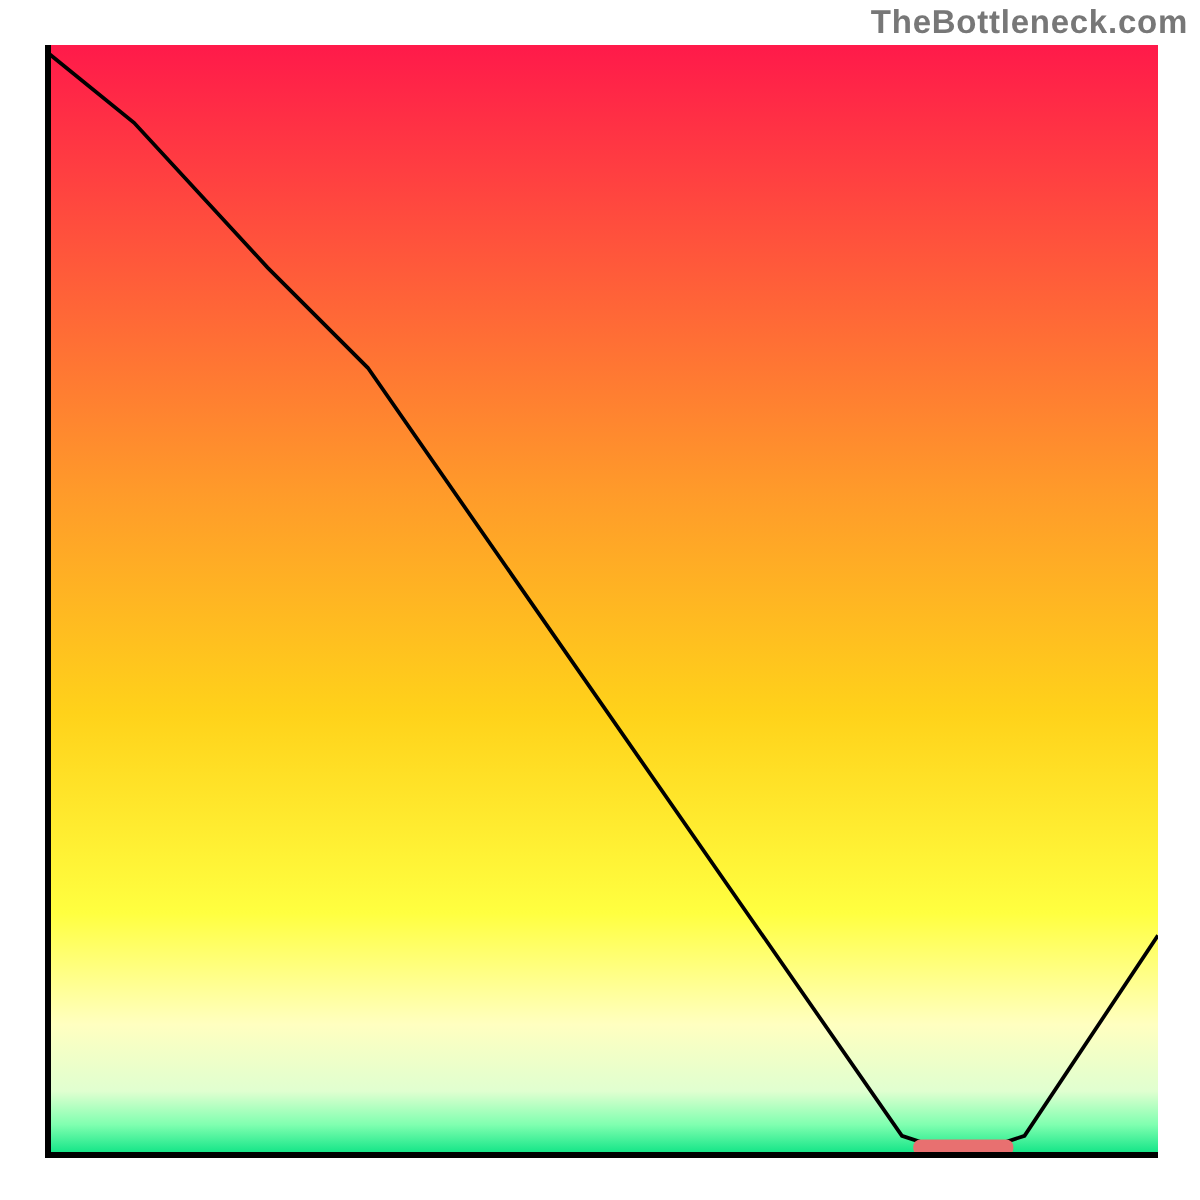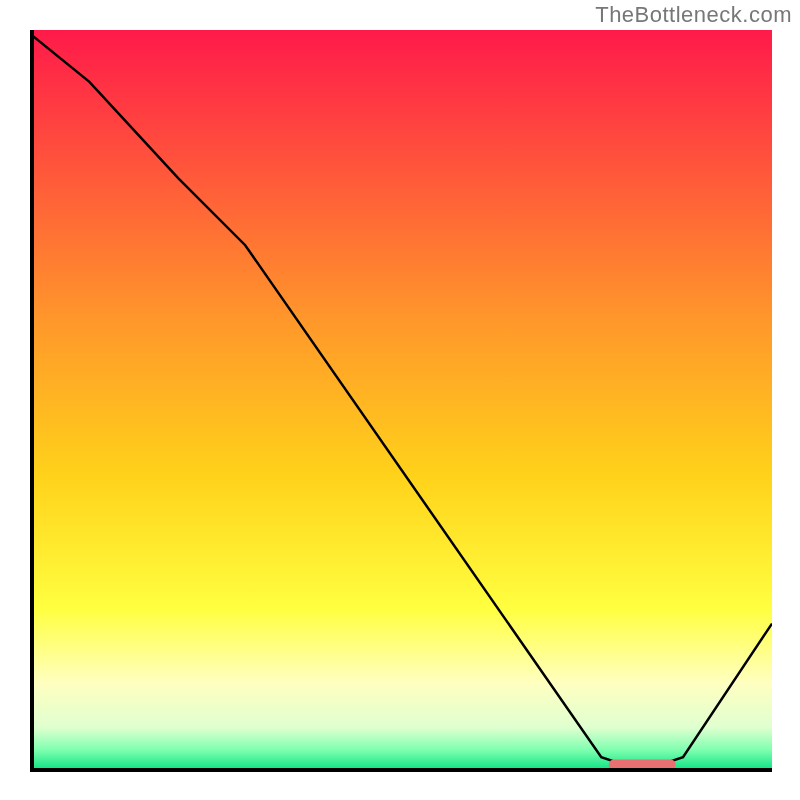--- a/index.html
+++ b/index.html
@@ -13,21 +13,21 @@
   .container {
     position: relative;
     width: 800px;
     height: 800px;
   }
   .watermark {
     position: absolute;
     top: 2px;
     right: 8px;
     font-size: 22px;
-    font-weight: normal;
+    font-weight: bold;
     color: #777777;
     letter-spacing: 0.5px;
   }
   .plot {
     position: absolute;
     left: 30px;
     top: 30px;
     width: 742px;
     height: 742px;
   }

